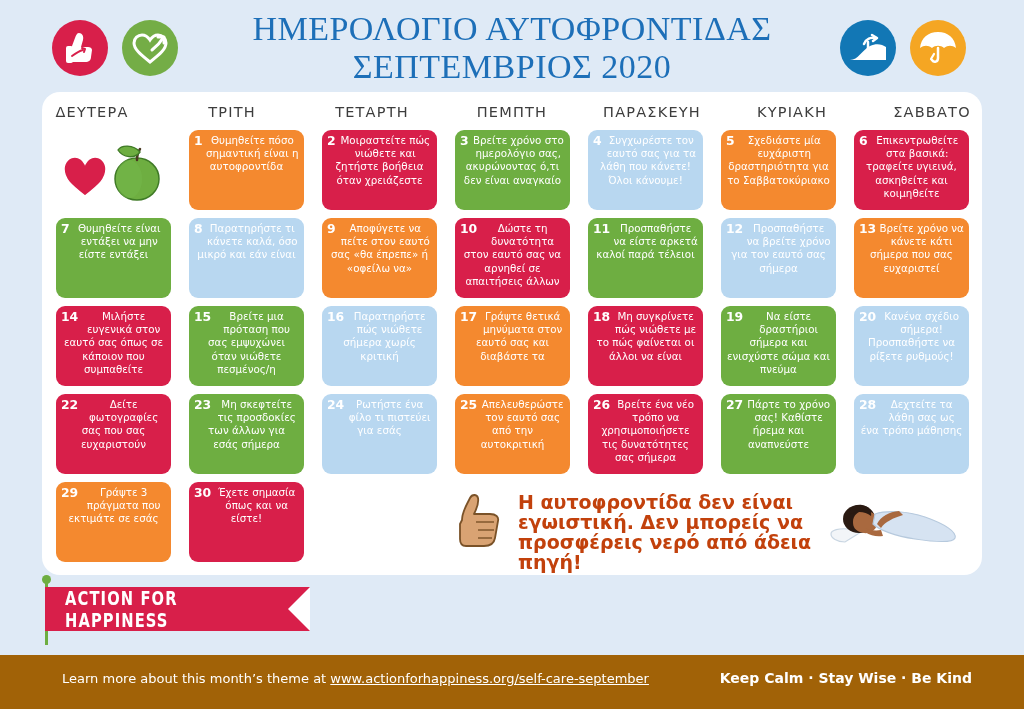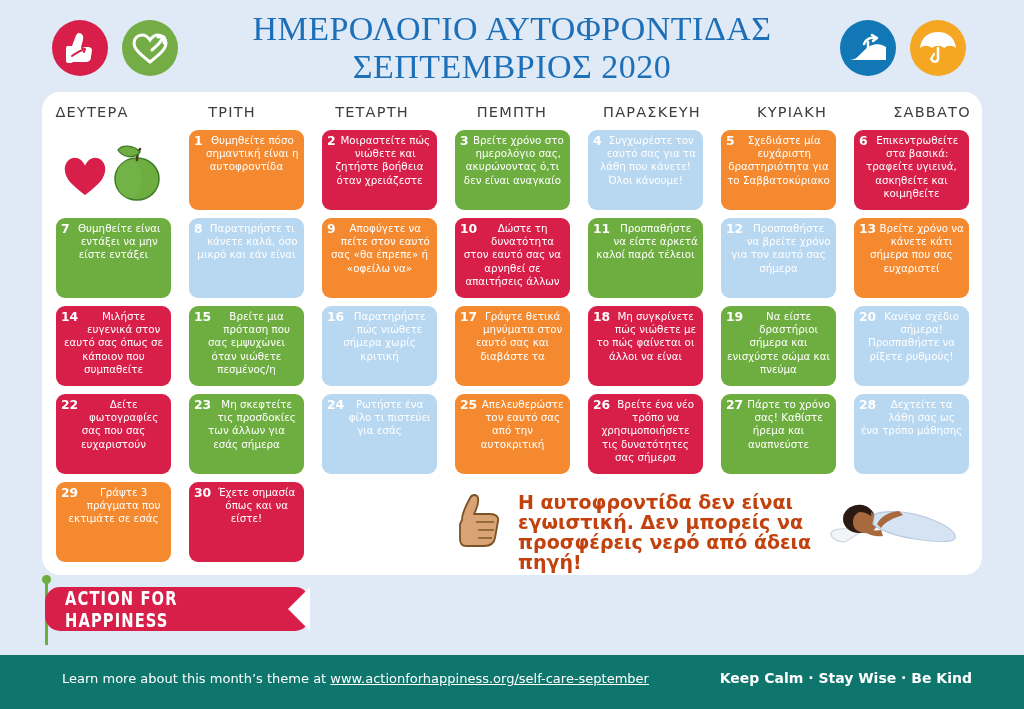--- a/index.html
+++ b/index.html
@@ -181,21 +181,20 @@
   }
   .ribbon {
     position: absolute;
     left: 45px;
     top: 12px;
     width: 265px;
     height: 44px;
     background: #d81f4a;
     display: flex;
     align-items: center;
-    border-radius: 15px;
   }
   .ribbon-notch {
     position: absolute;
     right: 0;
     top: 0;
     width: 0; height: 0;
     border-top: 22px solid transparent;
     border-bottom: 22px solid transparent;
     border-right: 22px solid #ffffff;
   }
@@ -211,21 +210,21 @@
   }
   .mini-icons { position: absolute; left: 348px; top: 590px; }
 
   
   .footer {
     position: absolute;
     left: 0;
     top: 655px;
     width: 1024px;
     height: 54px;
-    background: #0f766e;
+    background: #a16207;
   }
   .footer-left {
     position: absolute;
     left: 62px;
     top: 16px;
     color: #ffffff;
     font-size: 13px;
     font-family: "DejaVu Sans", sans-serif;
   }
   .footer-left a, .footer-link {

